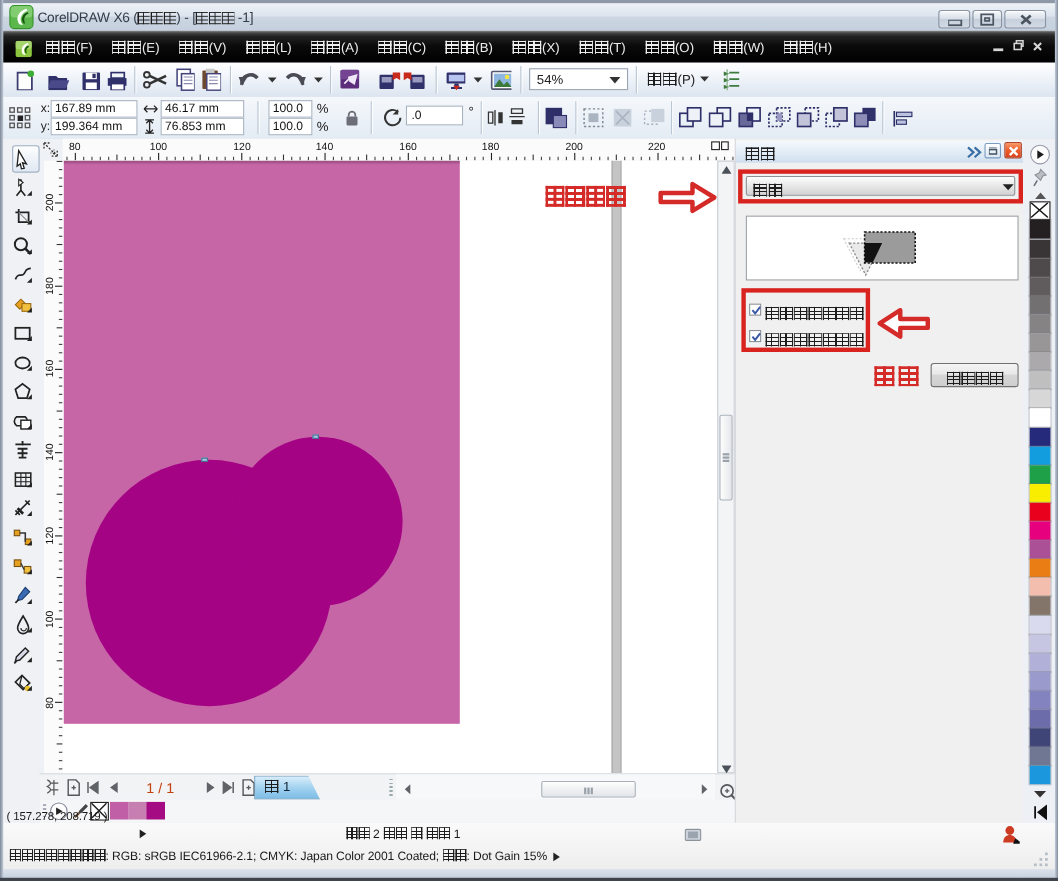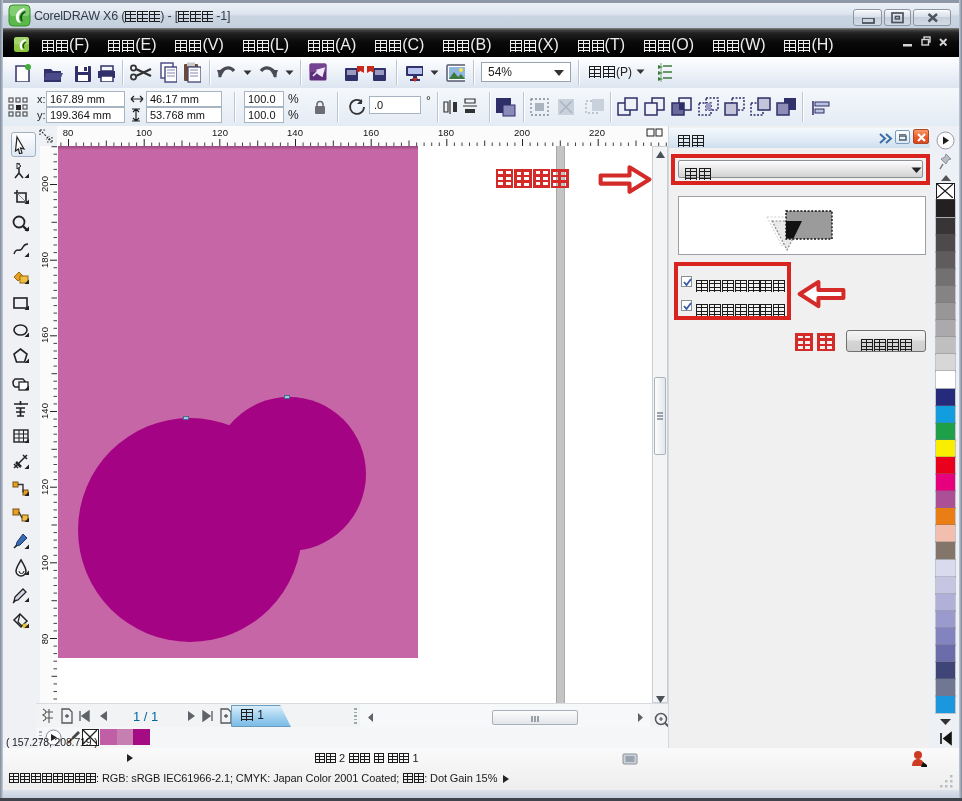--- a/index.html
+++ b/index.html
@@ -49,21 +49,21 @@
     </svg>
   </div>
 
 <div class="abs" style="left:3px;top:28px;width:956px;height:29px;background:linear-gradient(180deg,#888 0px,#444 2px,#222 5px,#0a0a0a 14px,#000 100%)">
  <svg class="abs" style="left:11px;top:9px" width="15" height="15">
       <rect x="0" y="0" width="15" height="15" rx="2.5" fill="#8cc63f"></rect>
       <rect x="0" y="0" width="15" height="7.5" rx="2.5" fill="#b8de8a" opacity=".6"></rect>
       <path d="M11 2 C5.5 4 4.5 9 7 12.5 L9.5 13 C6.5 9.5 8 5 12.3 3.3 Z" fill="#fff"></path>
       <path d="M11.6 4.7 C8.3 6 7.9 8.7 9.2 11.2 L10.5 11.5 C9.2 9 9.9 6.9 12.5 5.6 Z" fill="#14540e"></path>
     </svg>
- <div class="abs" style="left:38px;top:8px;font-size:16px;color:#ececec;white-space:nowrap;letter-spacing:0">
+ <div class="abs" style="left:38px;top:8px;font-size:12px;color:#ececec;white-space:nowrap;letter-spacing:0">
   <span style="margin-right:13.4px"><i class="h hw"></i><i class="h hw"></i>(F)</span>
   <span style="margin-right:13.4px"><i class="h hw"></i><i class="h hw"></i>(E)</span>
   <span style="margin-right:13.4px"><i class="h hw"></i><i class="h hw"></i>(V)</span>
   <span style="margin-right:13.4px"><i class="h hw"></i><i class="h hw"></i>(L)</span>
   <span style="margin-right:13.4px"><i class="h hw"></i><i class="h hw"></i>(A)</span>
   <span style="margin-right:13.4px"><i class="h hw"></i><i class="h hw"></i>(C)</span>
   <span style="margin-right:13.4px"><i class="h hw"></i><i class="h hw"></i>(B)</span>
   <span style="margin-right:13.4px"><i class="h hw"></i><i class="h hw"></i>(X)</span>
   <span style="margin-right:13.4px"><i class="h hw"></i><i class="h hw"></i>(T)</span>
   <span style="margin-right:13.4px"><i class="h hw"></i><i class="h hw"></i>(O)</span>
@@ -198,21 +198,21 @@
 <div class="abs" style="left:46px;top:91px;width:79px;height:16px;background:#fff;border:1px solid #a8b4c2;font-size:11px;padding:1px 3px;color:#111">167.89 mm</div>
 <div class="abs" style="left:37px;top:109px;font-size:11px;color:#222">y:</div>
 <div class="abs" style="left:46px;top:107px;width:79px;height:16px;background:#fff;border:1px solid #a8b4c2;font-size:11px;padding:1px 3px;color:#111">199.364 mm</div>
 <svg class="abs" style="left:130px;top:94px" width="14" height="10">
     <path d="M1 5 h12 M1 5 l3 -3 m-3 3 l3 3 M13 5 l-3 -3 m3 3 l-3 3" stroke="#222" stroke-width="1.2" fill="none"></path>
   </svg>
 <div class="abs" style="left:146px;top:91px;width:76px;height:16px;background:#fff;border:1px solid #a8b4c2;font-size:11px;padding:1px 3px;color:#111">46.17 mm</div>
 <svg class="abs" style="left:131px;top:108px" width="10" height="14">
     <path d="M5 1 v12 M5 1 l-3 3 m3 -3 l3 3 M5 13 l-3 -3 m3 3 l3 -3 M1 1 h8 M1 13 h8" stroke="#222" stroke-width="1.2" fill="none"></path>
   </svg>
-<div class="abs" style="left:146px;top:107px;width:76px;height:16px;background:#fff;border:1px solid #a8b4c2;font-size:11px;padding:1px 3px;color:#111">53.768 mm</div>
+<div class="abs" style="left:146px;top:107px;width:76px;height:16px;background:#fff;border:1px solid #a8b4c2;font-size:11px;padding:1px 3px;color:#111">76.853 mm</div>
 <div class="vsep" style="left:234px;top:92px;height:30px"></div>
 <div class="abs" style="left:244px;top:91px;width:40px;height:16px;background:#fff;border:1px solid #a8b4c2;font-size:11px;padding:1px 3px;color:#111">100.0</div>
 <div class="abs" style="left:288px;top:92px;font-size:12px;color:#222">%</div>
 <div class="abs" style="left:244px;top:107px;width:40px;height:16px;background:#fff;border:1px solid #a8b4c2;font-size:11px;padding:1px 3px;color:#111">100.0</div>
 <div class="abs" style="left:288px;top:108px;font-size:12px;color:#222">%</div>
 <svg class="abs" style="left:313px;top:100px" width="14" height="15">
     <rect x="2" y="6" width="10" height="8" rx="1" fill="#6d6d78"></rect>
     <path d="M4 6 V4.5 a3 3 0 0 1 6 0 V6" fill="none" stroke="#6d6d78" stroke-width="1.6"></path>
   </svg>
 <div class="vsep" style="left:337px;top:92px;height:30px"></div>
@@ -599,21 +599,21 @@
   <svg class="abs" style="left:24px;top:4px" width="14" height="16">
       <path d="M2 1 h7 l3 3 v11 h-10 z" fill="none" stroke="#55585c" stroke-width="1.3"></path>
       <path d="M5 8 h4 M7 6 v4" stroke="#55585c" stroke-width="1.3"></path>
     </svg>
   <svg class="abs" style="left:42px;top:6px" width="12" height="12">
       <path d="M2 1 v10 M11 1 L4 6 L11 11 Z" fill="#5f6368" stroke="#5f6368" stroke-width="1.4"></path>
     </svg>
   <svg class="abs" style="left:62px;top:6px" width="10" height="12">
       <path d="M9 1 L2 6 L9 11 Z" fill="#5f6368"></path>
     </svg>
-  <div class="abs" style="left:97px;top:5px;font-size:13px;color:#0369a1">1 / 1</div>
+  <div class="abs" style="left:97px;top:5px;font-size:13px;color:#c2410c">1 / 1</div>
   <svg class="abs" style="left:151px;top:6px" width="10" height="12">
       <path d="M1 1 L8 6 L1 11 Z" fill="#5f6368"></path>
     </svg>
   <svg class="abs" style="left:166px;top:6px" width="12" height="12">
       <path d="M10 1 v10 M1 1 L8 6 L1 11 Z" fill="#5f6368" stroke="#5f6368" stroke-width="1.4"></path>
     </svg>
   <svg class="abs" style="left:183px;top:4px" width="14" height="16">
       <path d="M2 1 h7 l3 3 v11 h-10 z" fill="none" stroke="#55585c" stroke-width="1.3"></path>
       <path d="M5 8 h4 M7 6 v4" stroke="#55585c" stroke-width="1.3"></path>
     </svg>

